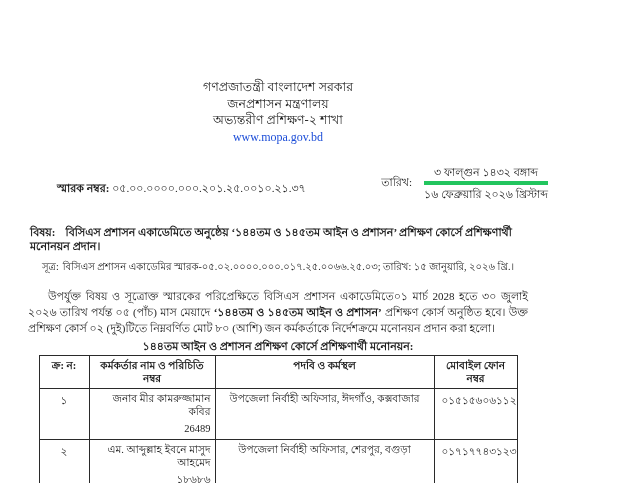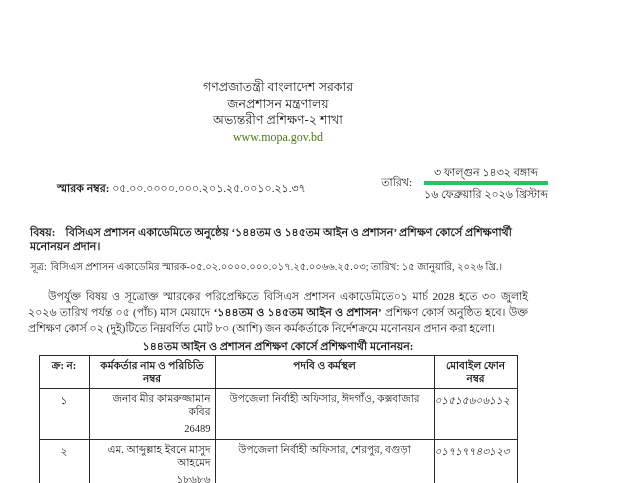--- a/index.html
+++ b/index.html
@@ -1,36 +1,36 @@
 <!DOCTYPE html>
 <html><head>
 <meta charset="utf-8">
 <style>
   html,body { margin:0; padding:0; background:#fff; }
   .page {
     width:556px; height:483px; background:#ffffff; overflow:hidden;
     font-family:"Liberation Serif", serif; color:#1c1c1c; position:relative;
   }
   .letterhead { text-align:center; padding-top:79px; font-size:12.5px; line-height:16.5px; }
-  .letterhead .site { color:#4d7c0f; font-size:12px; }
+  .letterhead .site { color:#1d4ed8; font-size:12px; }
 
   .memo-row {
     display:flex; justify-content:space-between; align-items:flex-end;
     margin:20px 8px 0 57px; font-size:11px;
   }
   .memo-left { white-space:nowrap; padding-bottom:2px; }
   .memo-label { font-weight:bold; }
   .date-block { display:flex; align-items:center; gap:12px; font-size:11px; }
   .date-stack { text-align:center; line-height:14px; }
   .date-top { border-bottom:4px solid #22c55e; padding:0 5px 2px; }
   .date-bottom { padding-top:2px; }
 
   .subject-row { margin:24px 30px 0 30px; font-size:11px; font-weight:bold; line-height:14px; }
   .subject-row .lbl { margin-right:10px; }
-  .ref-row { margin:7px 30px 0 30px; font-size:10px; line-height:13px; }
+  .ref-row { margin:7px 30px 0 30px; font-size:10px; line-height:13px;text-align:center; }
   .ref-row .lbl { margin-right:4px; }
 
   .body-para {
     margin:15px 28px 0 28px; font-size:11px; line-height:16px;
     text-align:justify; text-indent:20px;
   }
   .body-para .bold { font-weight:bold; }
 
   .table-title { text-align:center; font-weight:bold; font-size:11px; margin-top:3px; line-height:14px; }
 
@@ -39,21 +39,21 @@
     width:478px; margin:2px auto 0 auto; font-size:10.5px;
   }
   table.nomination th, table.nomination td {
     border:1px solid #2a2a2a; vertical-align:top; overflow:hidden;
   }
   table.nomination th { font-weight:bold; text-align:center; padding:3px 2px; line-height:13px; }
   td.c-sl { text-align:center; padding:4px 2px; }
   td.c-name { text-align:right; padding:3px 4px 4px 6px; line-height:13px; }
   td.c-name .id-line { margin-top:4px; padding-left:3px; }
   td.c-post { text-align:center; padding:3px 4px; line-height:13px; }
-  td.c-mobile { text-align:left; padding:4px 0;font-style:italic; }
+  td.c-mobile { text-align:right; padding:4px 0; }
 </style>
 </head>
 <body>
 
 <div class="page">
 
   <div class="letterhead">
     <div>গণপ্রজাতন্ত্রী বাংলাদেশ সরকার</div>
     <div>জনপ্রশাসন মন্ত্রণালয়</div>
     <div>অভ্যন্তরীণ প্রশিক্ষণ-২ শাখা</div>

